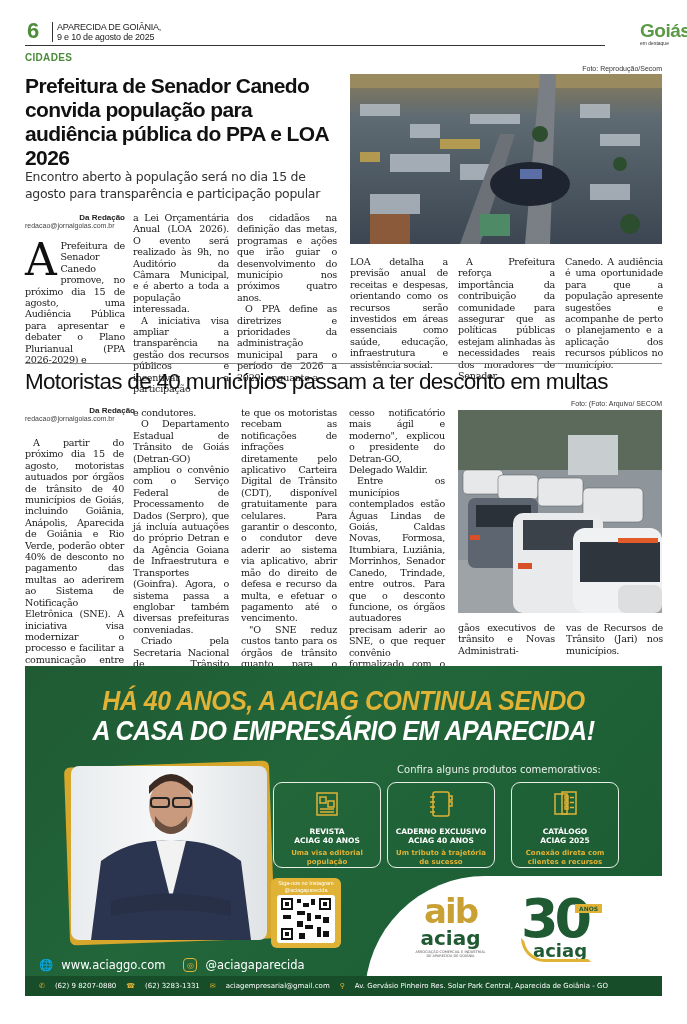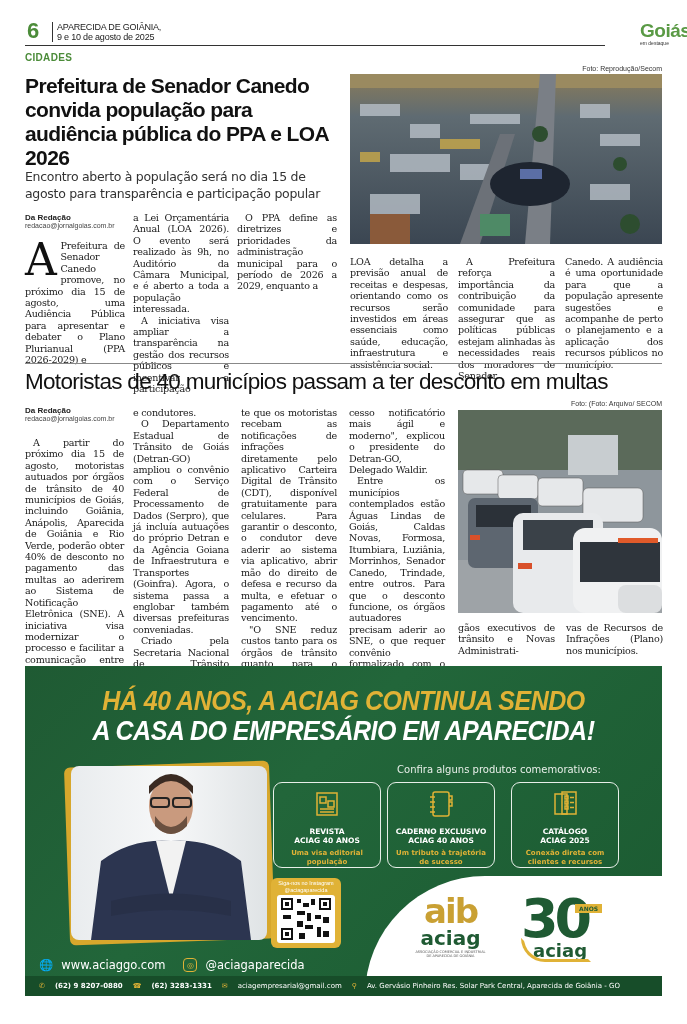--- a/index.html
+++ b/index.html
@@ -12,21 +12,21 @@
   .dateline { left: 52px; top: 22px; border-left: 1px solid #333; padding-left: 4px; font: 9px "Liberation Sans", sans-serif; line-height: 10px; color: #222; letter-spacing: -0.2px; }
   .header-rule { left: 25px; top: 45px; width: 580px; height: 1px; background: #333; }
   .logo { left: 608px; top: 22px; width: 56px; margin-left: 32px; }
   .logo-word { font: bold 19px "Liberation Sans", sans-serif; color: #5a9a45; letter-spacing: -0.5px; line-height: 18px; }
   .logo-sub { font: 5px "Liberation Sans", sans-serif; color: #333; border-top: 0; }
   .section { left: 25px; top: 52px; font: bold 10px "Liberation Sans", sans-serif; color: #4c8c3a; letter-spacing: 0.3px; text-align: right; }
 
   
   .headline1 { left: 25px; top: 74px; width: 320px; font: bold 21px "Liberation Sans", sans-serif; line-height: 24px; color: #111; letter-spacing: -0.6px; }
   .sub1 { left: 25px; top 0; top: 168px; width: 320px; font: 12.5px "DejaVu Sans", sans-serif; line-height: 17px; color: #333; letter-spacing: -0.3px; }
-  .credit-name { font: bold 8px "Liberation Sans", sans-serif; color: #222; }
+  .credit-name { font: bold 8px "Liberation Sans", sans-serif; color: #222; text-align: right; }
   .credit-mail { font: 7px "Liberation Sans", sans-serif; color: #444; }
   .col { font: 9.6px "DejaVu Serif", serif; line-height: 11.4px; text-align: justify; hyphens: auto; letter-spacing: -0.25px; color: #1a1a1a; }
   .col p { text-indent: 8px; }
   .col p.noindent { text-indent: 0; }
   .dropcap { float: left; font: 44px "DejaVu Serif", serif; line-height: 36px; margin: 2px 4px 0 0; color: #111; }
   .photo-credit { font: 7px "Liberation Sans", sans-serif; color: #333; text-align: right; }
   .photo1 { left: 350px; top: 74px; width: 312px; height: 170px; overflow: hidden; }
   .divider { left: 25px; top: 363px; width: 637px; height: 1px; background: #888; }
 
   
@@ -44,21 +44,21 @@
   .ad-card { top: 116px; width: 108px; height: 86px; border: 1.5px solid #e8efe9; border-radius: 9px; text-align: center; }
   .ad-card .ic { height: 30px; margin-top: 6px; display: flex; justify-content: center; }
   .ad-card .t { font: bold 7.5px "DejaVu Sans", sans-serif; color: #ffffff; line-height: 9px; margin-top: 8px; }
   .ad-card .s { font: bold 7px "DejaVu Sans", sans-serif; color: #e0b236; line-height: 8.5px; margin-top: 4px; }
   .ad-white { left: 340px; top: 210px; width: 330px; height: 150px; background: #ffffff; border-radius: 120px 0 0 0; }
   .ad-ig { left: 246px; top: 212px; width: 70px; height: 70px; background: #e0b236; border-radius: 6px; }
   .ad-ig .lbl { font: 5.5px "Liberation Sans", sans-serif; color: #fff; text-align: center; line-height: 7px; padding-top: 2px; }
   .qr { position: absolute; left: 6px; top: 17px; width: 58px; height: 48px; background: #fff; border-radius: 3px; }
   .ad-links { left: 14px; top: 292px; font: 11.5px "DejaVu Sans", sans-serif; color: #ffffff; display: flex; align-items: center; gap: 8px; }
   .ad-foot { left: 0; top: 310px; width: 637px; height: 20px; background: #174d29; display: flex; align-items: center; gap: 10px; padding-left: 14px; font: 7px "DejaVu Sans", sans-serif; color: #fff; white-space: nowrap; }
-  .ad-foot b { font-weight: bold; text-align: center; }
+  .ad-foot b { font-weight: normal; text-align: center; }
   .gold { color: #e0b236; }
   .aciag1 { left: 388px; top: 228px; width: 75px; text-align: center; }
   .aciag2 { left: 490px; top: 226px; width: 100px; text-align: center; }
 </style>
 </head>
 <body>
 
 <div class="abs page-num">6</div>
 <div class="abs dateline">
   <div>APARECIDA DE GOIÂNIA,</div>
@@ -122,20 +122,21 @@
 
 <div class="abs col" style="left:25px; top:240px; width:100px;">
   <span class="dropcap">A</span>
   <p class="noindent">Prefeitura de Senador Canedo promove, no próximo dia 15 de agosto, uma Audiência Pública para apresentar e debater o Plano Plurianual (PPA 2026-2029) e</p>
 </div>
 <div class="abs col" style="left:133px; top:212px; width:96px;">
   <p class="noindent">a Lei Orçamentária Anual (LOA 2026). O evento será realizado às 9h, no Auditório da Câmara Municipal, e é aberto a toda a população interessada.</p>
   <p>A iniciativa visa ampliar a transparência na gestão dos recursos públicos e incentivar a participação</p>
 </div>
 <div class="abs col" style="left:237px; top:212px; width:100px;">
+  <p class="noindent">dos cidadãos na definição das metas, programas e ações que irão guiar o desenvolvimento do município nos próximos quatro anos.</p>
   <p>O PPA define as diretrizes e prioridades da administração municipal para o período de 2026 a 2029, enquanto a</p>
 </div>
 <div class="abs col" style="left:350px; top:256px; width:98px;">
   <p class="noindent">LOA detalha a previsão anual de receitas e despesas, orientando como os recursos serão investidos em áreas essenciais como saúde, educação, infraestrutura e assistência social.</p>
 </div>
 <div class="abs col" style="left:458px; top:256px; width:97px;">
   <p>A Prefeitura reforça a importância da contribuição da comunidade para assegurar que as políticas públicas estejam alinhadas às necessidades reais dos moradores de Senador</p>
 </div>
 <div class="abs col" style="left:565px; top:256px; width:98px;">
   <p class="noindent">Canedo. A audiência é uma oportunidade para que a população apresente sugestões e acompanhe de perto o planejamento e a aplicação dos recursos públicos no município.</p>
@@ -189,21 +190,21 @@
     <rect x="115" y="118" width="89" height="85" rx="12" fill="#f0f1f2"></rect>
     <rect x="122" y="132" width="80" height="40" fill="#2f353c"></rect>
     <rect x="160" y="128" width="40" height="5" fill="#e05a2a"></rect>
     <rect x="160" y="175" width="44" height="28" rx="8" fill="#dcdee0"></rect>
   </svg>
 </div>
 <div class="abs col" style="left:458px; top:622px; width:97px;">
   <p class="noindent">gãos executivos de trânsito e Novas Administrati-</p>
 </div>
 <div class="abs col" style="left:566px; top:622px; width:97px;">
-  <p class="noindent">vas de Recursos de Infrações (Plano) nos municípios.</p>
+  <p class="noindent">vas de Recursos de Trânsito (Jari) nos municípios.</p>
 </div>
 
 <div class="abs ad">
   <div class="abs ad-title l1">HÁ 40 ANOS, A ACIAG CONTINUA SENDO</div>
   <div class="abs ad-title l2">A CASA DO EMPRESÁRIO EM APARECIDA!</div>
 
   <div class="abs ad-photo-bg"></div>
   <div class="abs ad-photo">
     <svg width="196" height="174" viewBox="0 0 196 174">
       <ellipse cx="100" cy="40" rx="22" ry="28" fill="#c99a7e"></ellipse>

